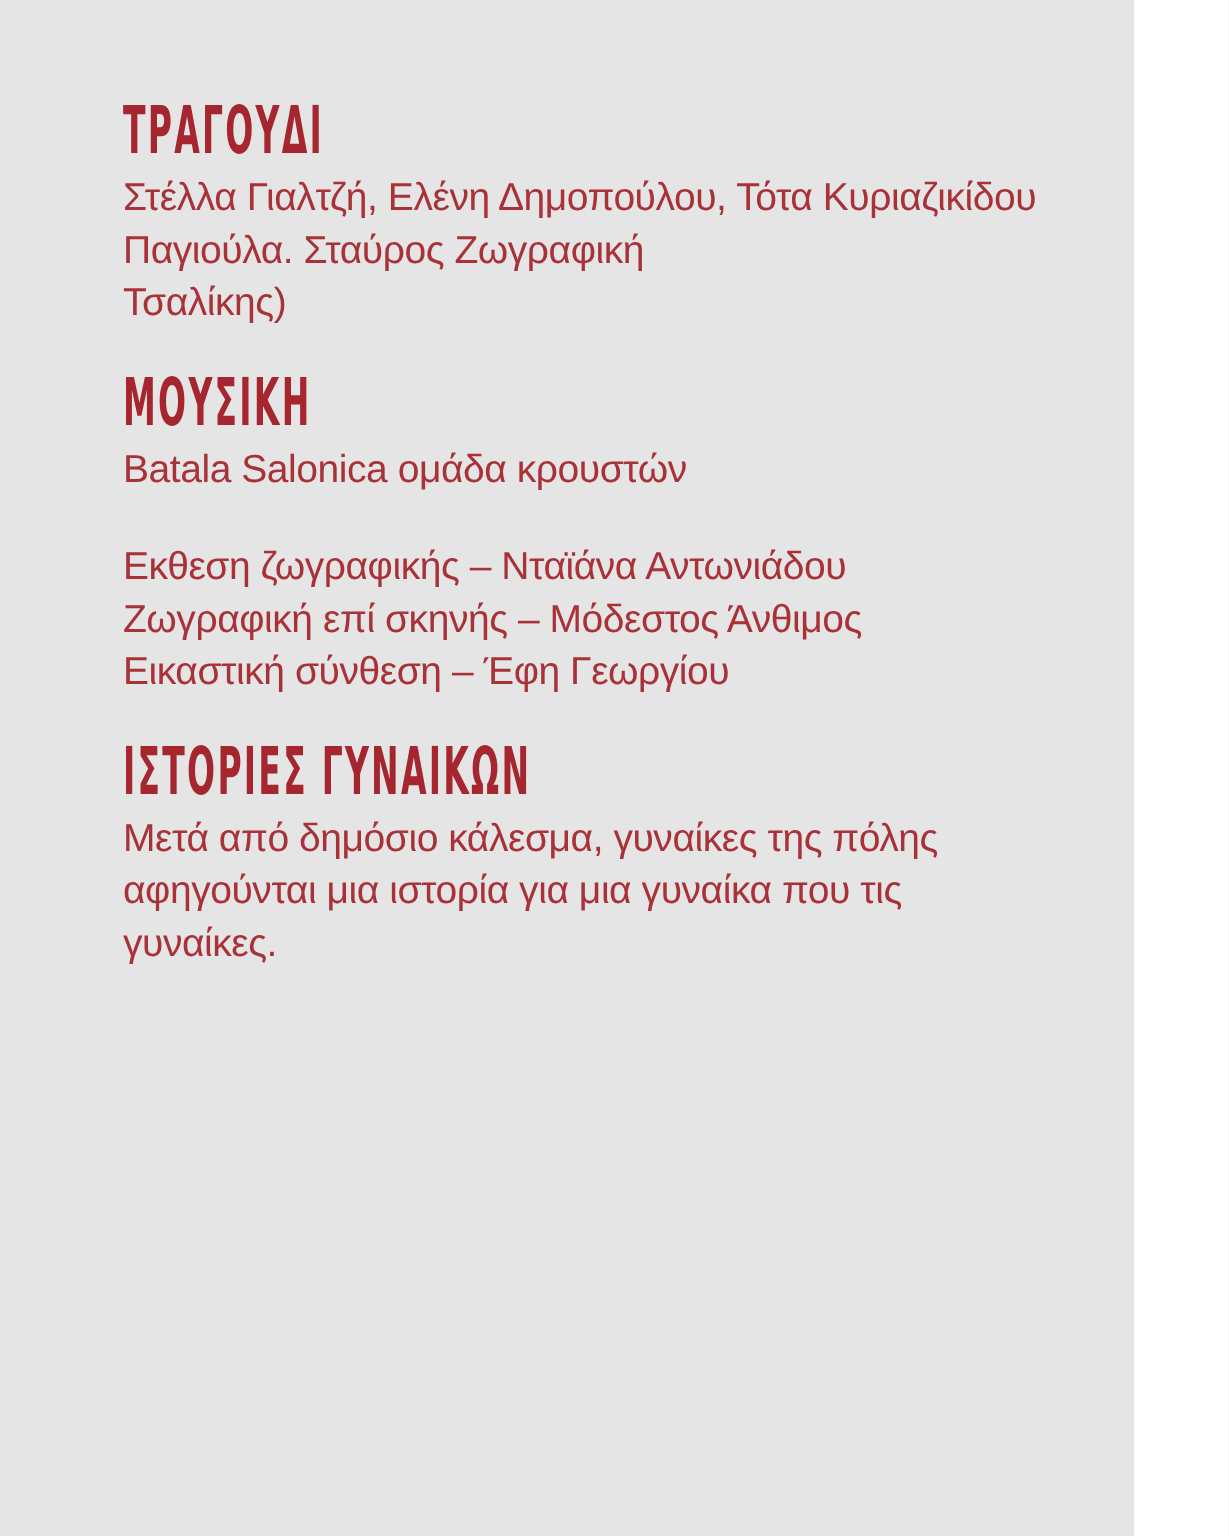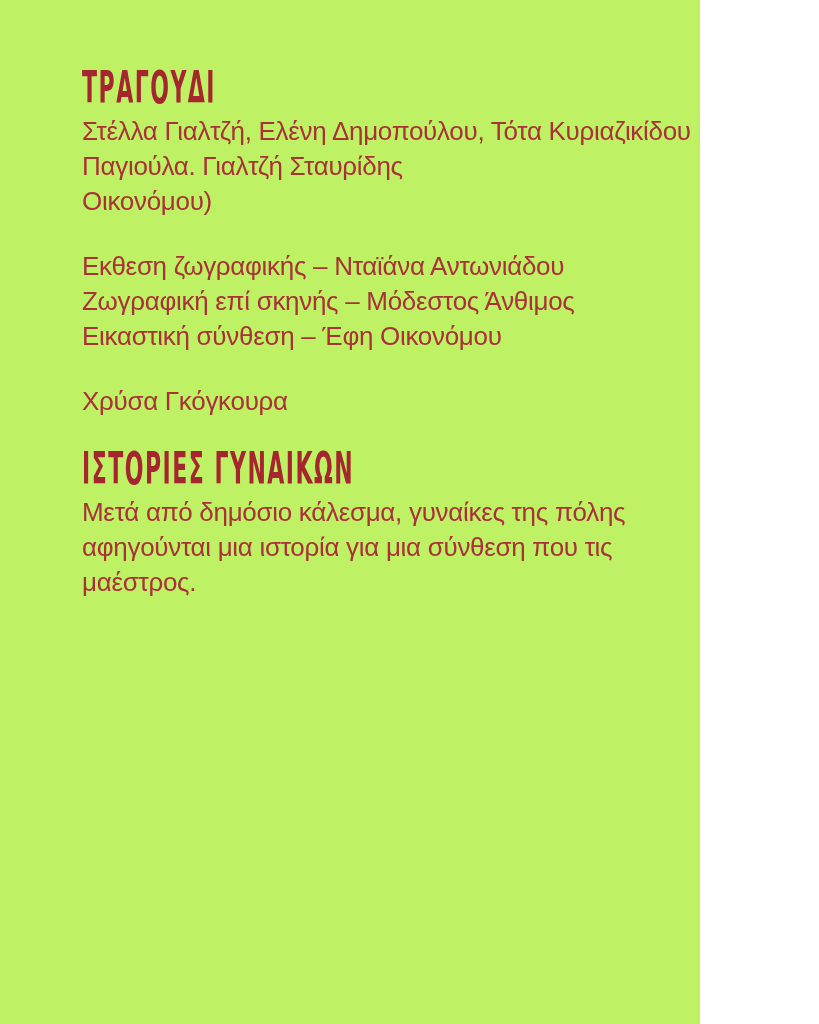--- a/index.html
+++ b/index.html
@@ -8,24 +8,24 @@
     background: #ffffff;
   }
   body {
     width: 819px;
     height: 1024px;
     overflow: hidden;
     font-family: "DejaVu Sans", sans-serif;
   }
   .page {
     box-sizing: border-box;
-    width: 700px;
+    width: 756px;
     height: 1024px;
     padding: 68px 50px 0 82px;
-    background: #bef264;
+    background: #e5e5e5;
   }
   .section {
     margin: 0 0 30px 0;
   }
   .section-title {
     margin: 0 0 6px 0;
     font-family: "DejaVu Sans", sans-serif;
     font-weight: bold;
     font-size: 44px;
     line-height: 40px;
@@ -48,35 +48,38 @@
   }
 </style>
 </head>
 <body>
 
 <div class="page">
 
   <div class="section">
     <h2 class="section-title"><span class="condense">ΤΡΑΓΟΥΔΙ</span></h2>
     <div class="body-line">Στέλλα Γιαλτζή, Ελένη Δημοπούλου, Τότα Κυριαζικίδου</div>
-    <div class="body-line">Παγιούλα. Γιαλτζή Σταυρίδης</div>
-    <div class="body-line">Οικονόμου)</div>
+    <div class="body-line">Παγιούλα. Σταύρος Ζωγραφική</div>
+    <div class="body-line">Τσαλίκης)</div>
   </div>
 
+  <div class="section">
+    <h2 class="section-title"><span class="condense">ΜΟΥΣΙΚΗ</span></h2>
+    <div class="body-line">Batala Salonica ομάδα κρουστών</div>
+  </div>
 
   <div class="section">
     <div class="body-line">Εκθεση ζωγραφικής – Νταϊάνα Αντωνιάδου</div>
     <div class="body-line">Ζωγραφική επί σκηνής – Μόδεστος Άνθιμος</div>
-    <div class="body-line">Εικαστική σύνθεση – Έφη Οικονόμου</div>
+    <div class="body-line">Εικαστική σύνθεση – Έφη Γεωργίου</div>
   </div>
 
   <div class="section">
-    <div class="body-line">Χρύσα Γκόγκουρα</div>
   </div>
 
   <div class="section">
     <h2 class="section-title"><span class="condense">ΙΣΤΟΡΙΕΣ ΓΥΝΑΙΚΩΝ</span></h2>
     <div class="body-line">Μετά από δημόσιο κάλεσμα, γυναίκες της πόλης</div>
-    <div class="body-line">αφηγούνται μια ιστορία για μια σύνθεση που τις</div>
-    <div class="body-line">μαέστρος.</div>
+    <div class="body-line">αφηγούνται μια ιστορία για μια γυναίκα που τις</div>
+    <div class="body-line">γυναίκες.</div>
   </div>
 
 </div>
 
 </body></html>

